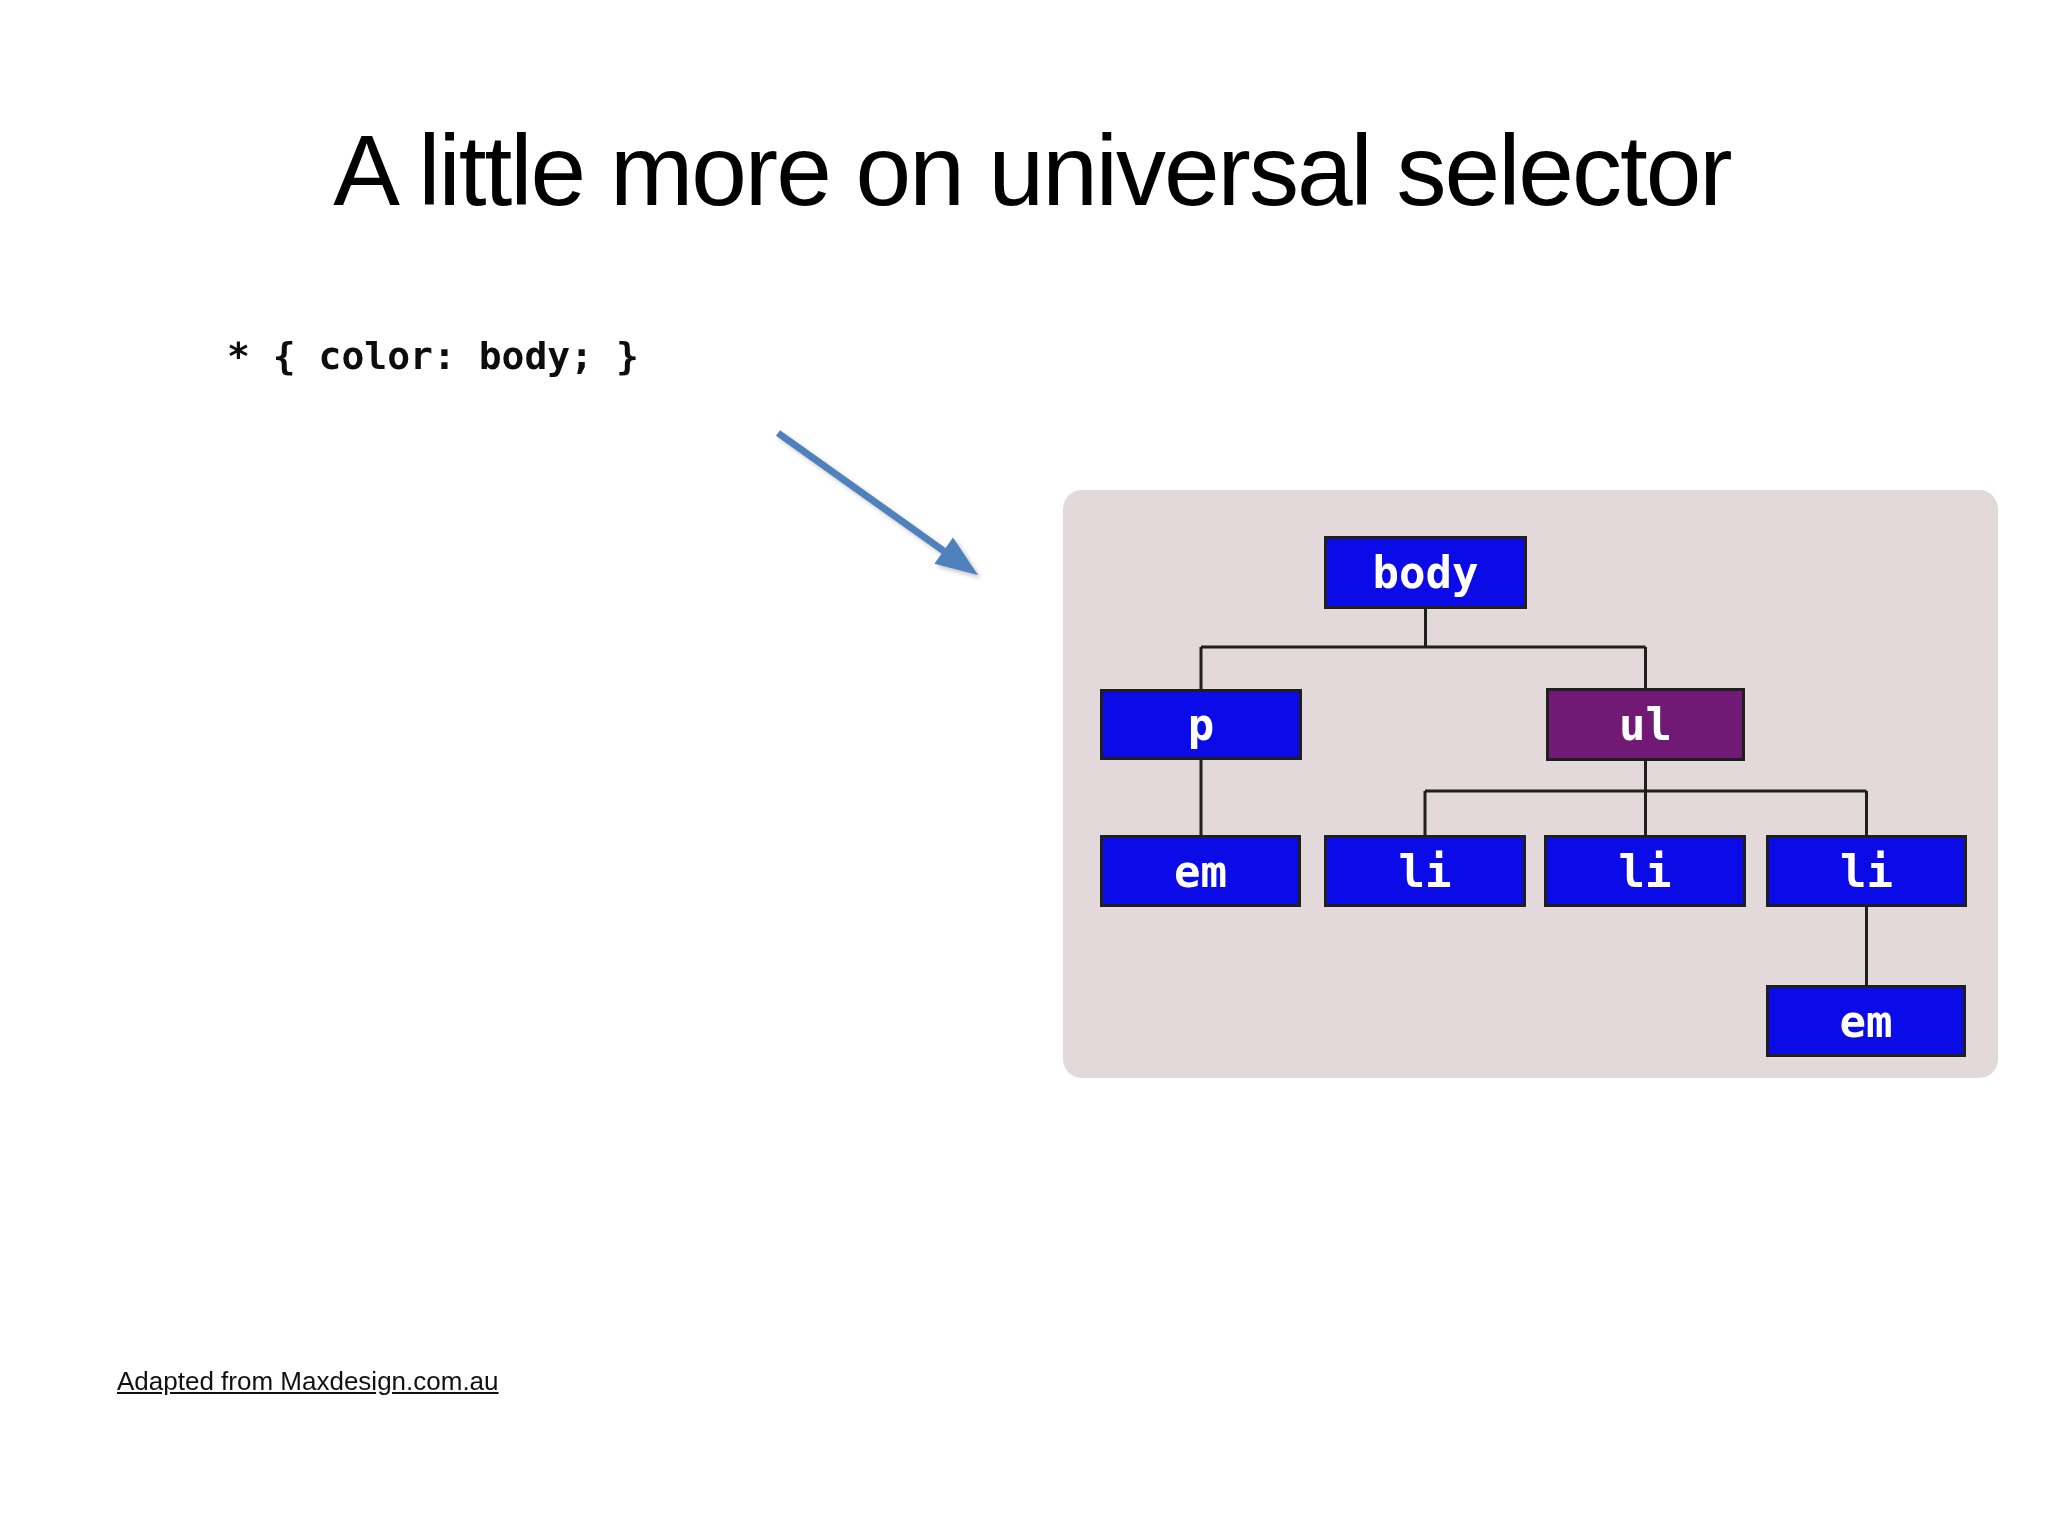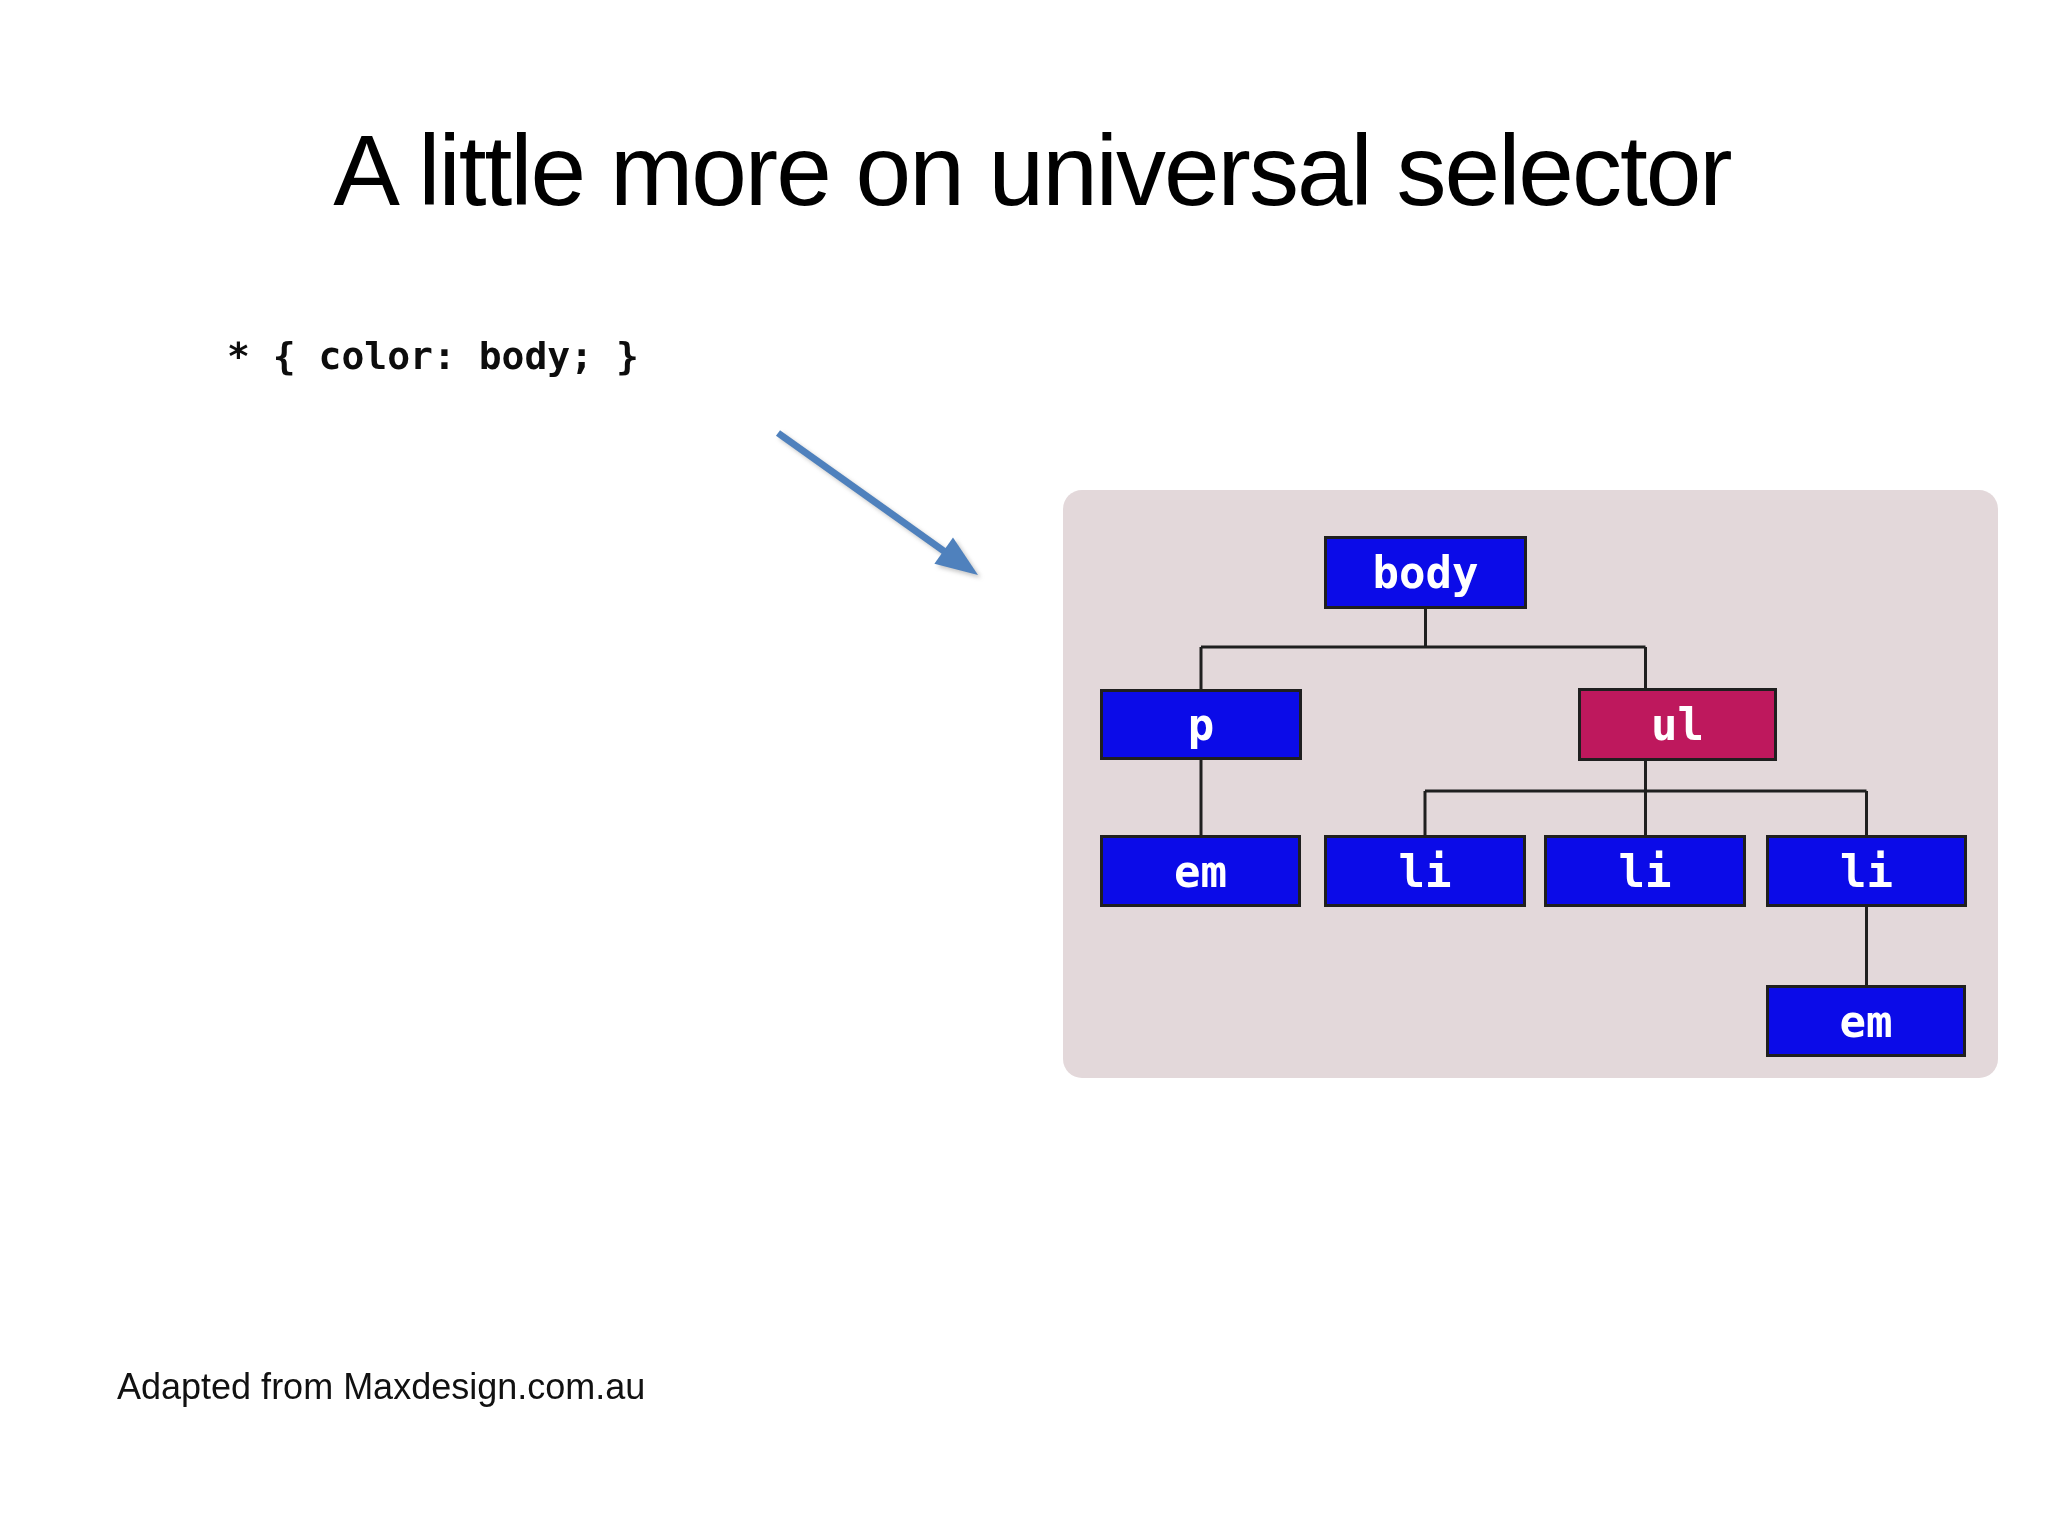--- a/index.html
+++ b/index.html
@@ -76,22 +76,23 @@
   .node-ul   { left: 483px; top: 198px; width: 199px; height: 73px; }
   .node-em1  { left: 37px;  top: 345px; width: 201px; height: 72px; }
   .node-li1  { left: 261px; top: 345px; width: 202px; height: 72px; }
   .node-li2  { left: 481px; top: 345px; width: 202px; height: 72px; }
   .node-li3  { left: 703px; top: 345px; width: 201px; height: 72px; }
   .node-em2  { left: 703px; top: 495px; width: 200px; height: 72px; }
   .footer-credit {
     position: absolute;
     left: 117px;
     top: 1366px;
-    font-size: 36px;
+    font-size: 26px;
     color: #111111;
+    text-decoration: underline;
   }
 </style>
 </head>
 <body>
 
 <h1 class="slide-title" style="margin:0; font-weight:normal;">A little more on universal selector</h1>
 
 <div class="code-line">* { color: body; }</div>
 
 <svg class="arrow-svg" viewBox="0 0 240 180">
@@ -116,21 +117,21 @@
       <line x1="803.5" y1="417" x2="803.5" y2="495"></line>
     </g>
   </svg>
 
   <div class="tree-node node-body" style="background:#0b0be8;">
     <span>body</span>
   </div>
   <div class="tree-node node-p" style="background:#0b0be8;">
     <span>p</span>
   </div>
-  <div class="tree-node node-ul" style="background:#be185d;margin-left:32px;">
+  <div class="tree-node node-ul" style="background:#701a75;">
     <span>ul</span>
   </div>
   <div class="tree-node node-em1" style="background:#0b0be8;">
     <span>em</span>
   </div>
   <div class="tree-node node-li1" style="background:#0b0be8;">
     <span>li</span>
   </div>
   <div class="tree-node node-li2" style="background:#0b0be8;">
     <span>li</span>

